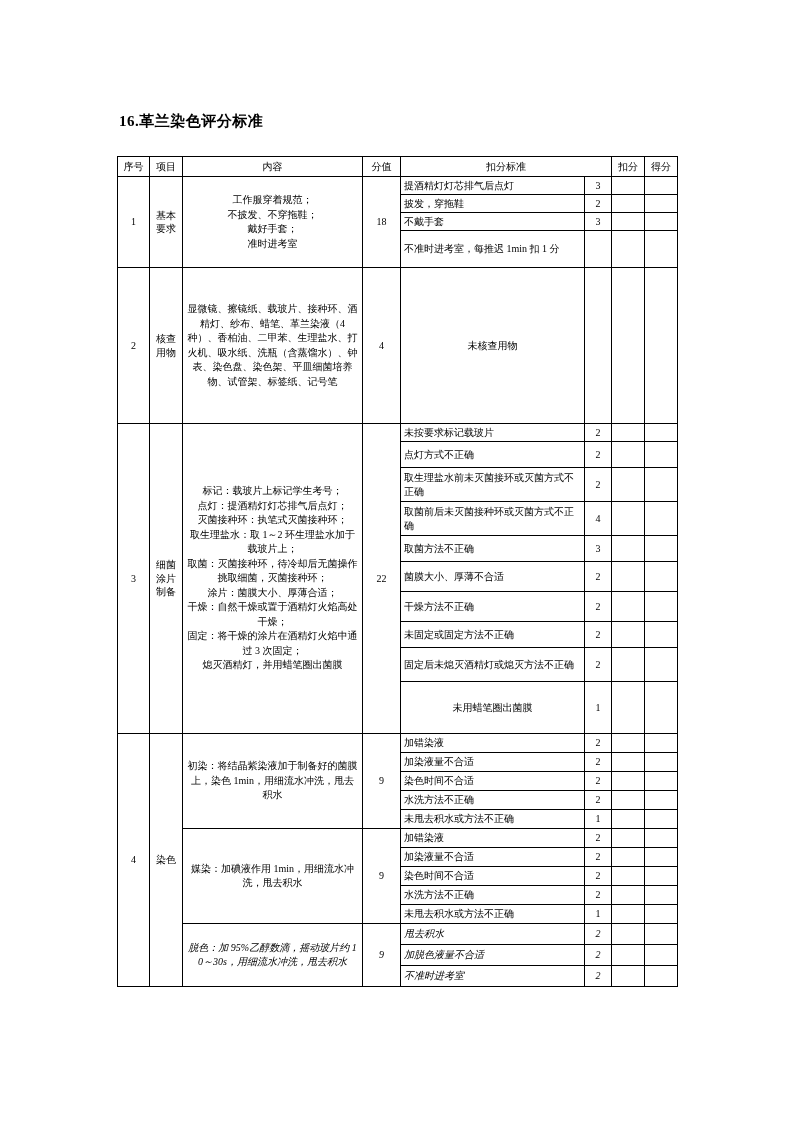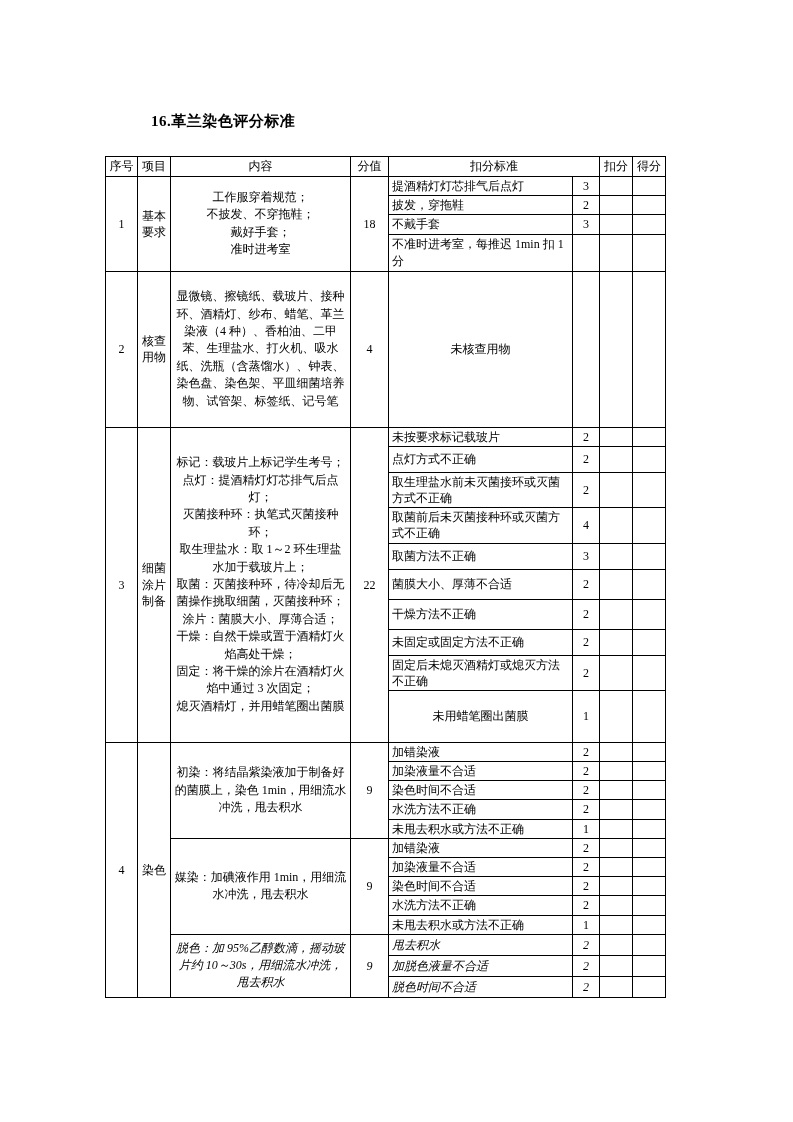--- a/index.html
+++ b/index.html
@@ -12,30 +12,29 @@
     color: #000;
     overflow: hidden;
   }
   .doc-title {
     position: absolute;
     left: 119px;
     top: 112px;
     font-size: 15px;
     font-weight: bold;
     letter-spacing: 0.5px;
-    margin-left: 32px;
   }
   table.score-table {
     position: absolute;
-    left: 105px;
+    left: 117px;
     top: 156px;
     border-collapse: collapse;
     table-layout: fixed;
     width: 560px;
-    font-size: 12px;
+    font-size: 10px;
     line-height: 1.35;
   }
   table.score-table td {
     border: 1px solid #000;
     padding: 1px 3px;
     vertical-align: middle;
     word-break: break-all;
   }
   td.c { text-align: center; }
   td.content {
@@ -278,20 +277,20 @@
       <td></td>
       <td></td>
     </tr>
     <tr class="h21">
       <td class="crit">加脱色液量不合适</td>
       <td class="c">2</td>
       <td></td>
       <td></td>
     </tr>
     <tr class="h21">
-      <td class="crit">脱色时间不合适</td>
+      <td class="crit">不准时进考室</td>
       <td class="c">2</td>
       <td></td>
       <td></td>
     </tr>
   </tbody>
     </table>
 </div>
 
 </body></html>

